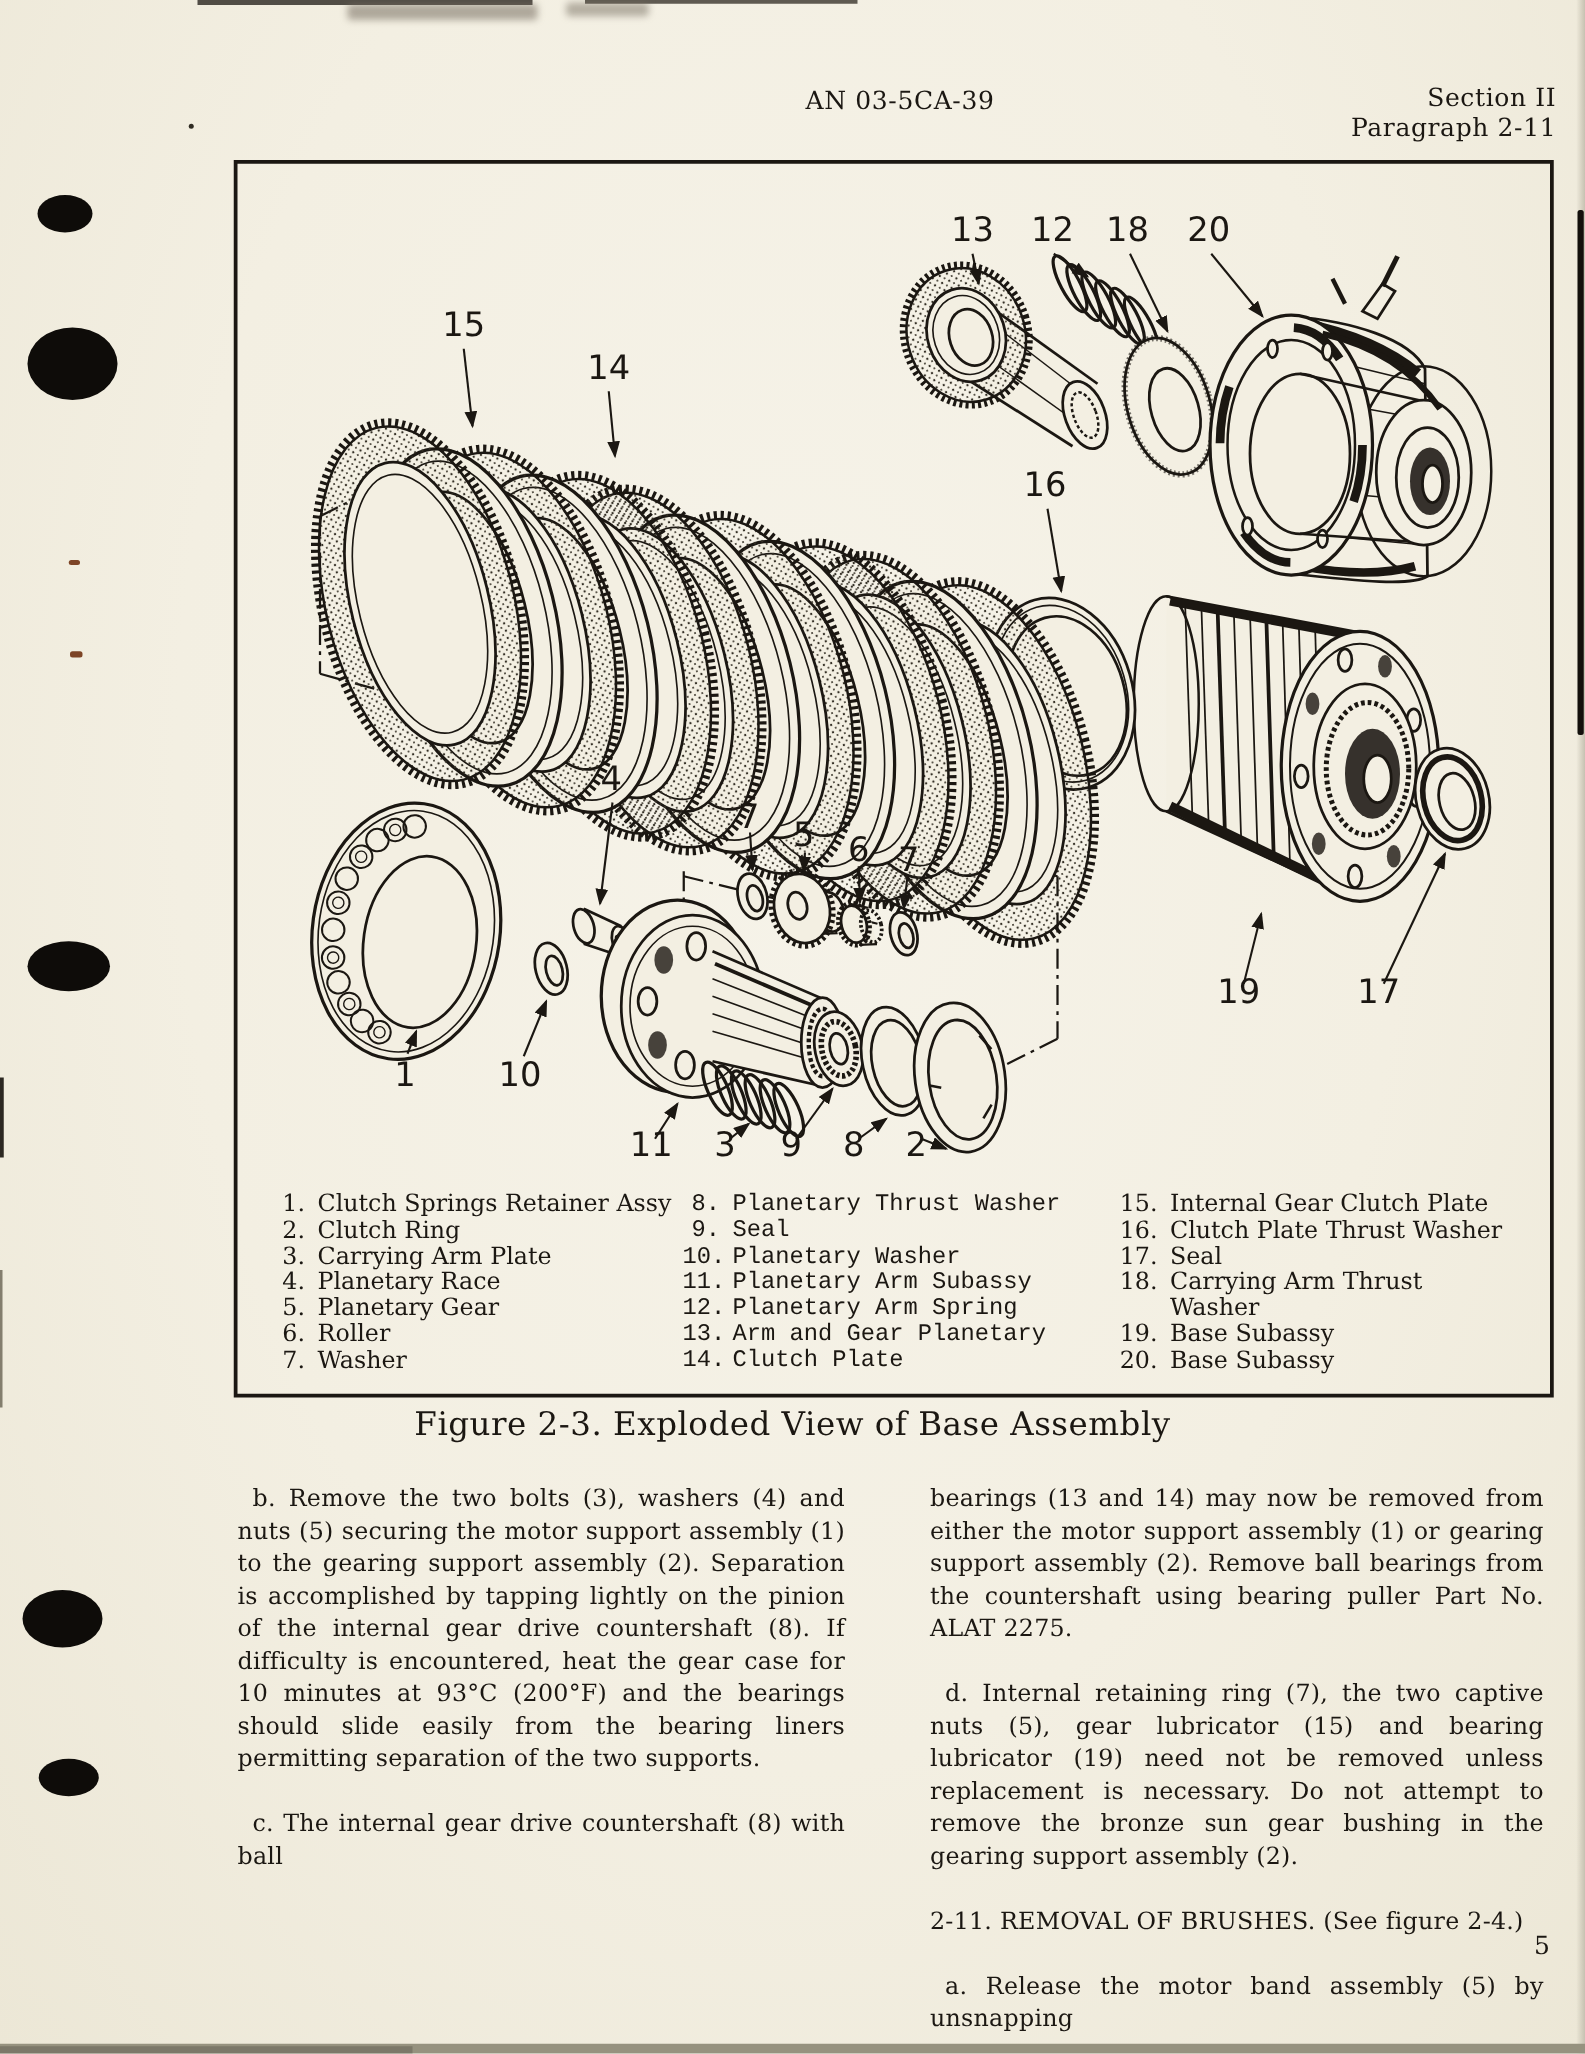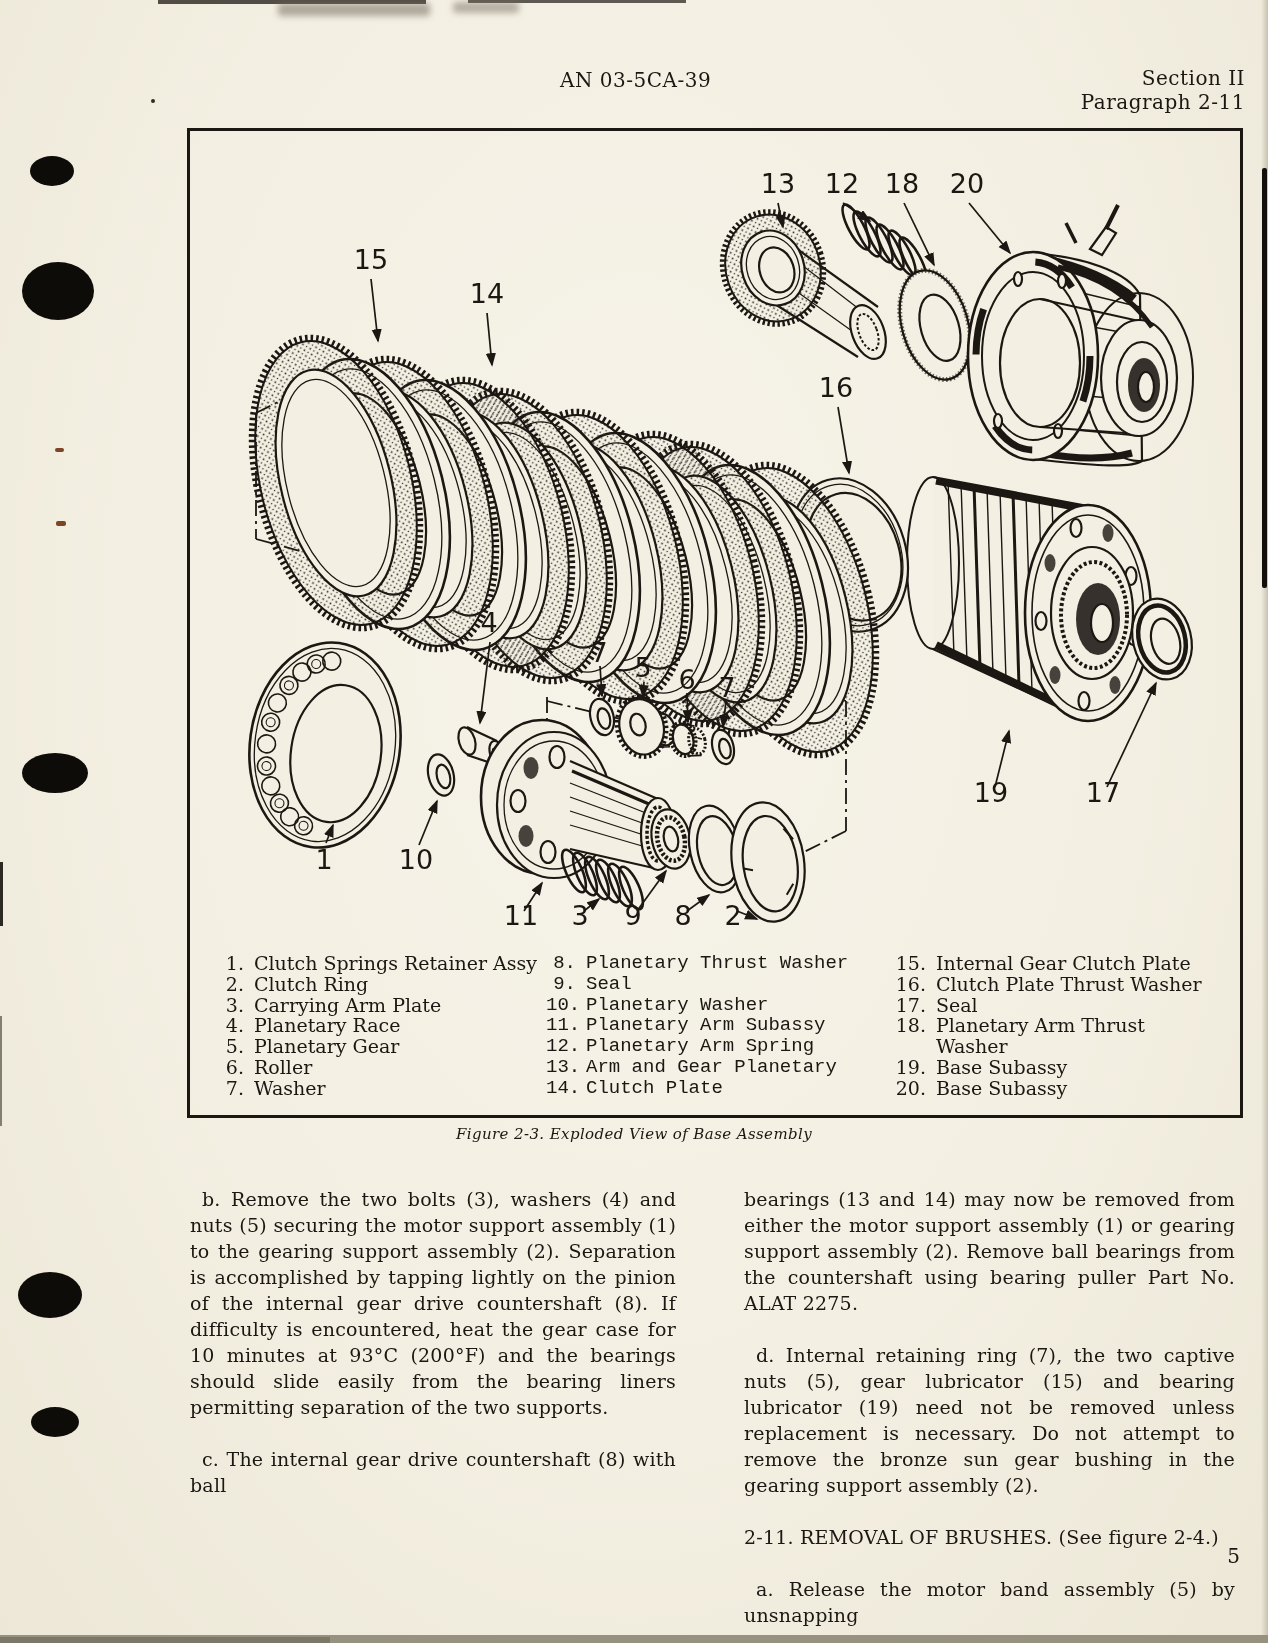--- a/index.html
+++ b/index.html
@@ -26,35 +26,35 @@
   .binder-dot{position:absolute;background:#0e0c09;border-radius:50%;}
   .bd1{left:30px;top:156px;width:44px;height:30px;}
   .bd2{left:22px;top:262px;width:72px;height:58px;}
   .bd3{left:22px;top:753px;width:66px;height:40px;}
   .bd4{left:18px;top:1272px;width:64px;height:46px;}
   .bd5{left:31px;top:1407px;width:48px;height:30px;}
   .speck{position:absolute;background:#7d4426;border-radius:2px;}
   .sp1{left:55px;top:448px;width:9px;height:4px;}
   .sp2{left:56px;top:521px;width:10px;height:5px;}
   
-  .hdr-center{position:absolute;left:560px;top:68px;width:320px;font-size:20px;letter-spacing:.5px;}
+  .hdr-center{position:absolute;left:560px;top:68px;width:320px;text-align:center;font-size:20px;letter-spacing:.5px;}
   .hdr-right{position:absolute;right:23px;top:66px;text-align:right;font-size:20px;line-height:24px;letter-spacing:.5px;}
   
   .figure-box{position:absolute;left:187px;top:128px;width:1050px;height:984px;border:3px solid #1b1712;background:transparent;}
   .figure-box svg{position:absolute;left:0;top:0;}
   .parts-list{position:absolute;left:0;top:822px;width:1050px;font-size:19px;line-height:20.8px;}
   .plcol{position:absolute;top:0;}
   .plc1{left:24px;width:330px;}
   .plc2{left:356px;width:330px;font-family:Liberation Mono, monospace;}
   .plc3{left:700px;width:344px;}
   .plrow{white-space:nowrap;}
   .pln{display:inline-block;width:30px;text-align:right;}
   .plc3 .pln{width:36px;}
   .plt{margin-left:10px;}
-  .caption{position:absolute;left:0;top:1125px;width:1268px;text-align:center;font-size:15px;letter-spacing:.4px;font-style:italic;}
+  .caption{position:absolute;left:0;top:1125px;width:1268px;text-align:center;font-size:26px;letter-spacing:.4px;}
   
   .colL{position:absolute;left:190px;top:1186px;width:486px;}
   .colR{position:absolute;left:744px;top:1186px;width:491px;}
   .body-par{font-size:19px;line-height:26px;text-align:justify;margin:0 0 26px 0;letter-spacing:.2px;}
   .cont-par{margin-left:34px;}
   .indent{text-indent:12px;}
   .pagenum{position:absolute;top:1544px;right:28px;font-size:20px;}
   
   .dashdot{fill:none;stroke:#1b1712;stroke-width:1.8;stroke-dasharray:16 5 3 5;}
   .paperfill{fill:#f3efe2;stroke:#1b1712;stroke-width:2.2;}
@@ -431,21 +431,21 @@
         <div class="plrow"><span class="pln">10.</span><span class="plt">Planetary Washer</span></div>
         <div class="plrow"><span class="pln">11.</span><span class="plt">Planetary Arm Subassy</span></div>
         <div class="plrow"><span class="pln">12.</span><span class="plt">Planetary Arm Spring</span></div>
         <div class="plrow"><span class="pln">13.</span><span class="plt">Arm and Gear Planetary</span></div>
         <div class="plrow"><span class="pln">14.</span><span class="plt">Clutch Plate</span></div>
       </div>
       <div class="plcol plc3">
         <div class="plrow"><span class="pln">15.</span><span class="plt">Internal Gear Clutch Plate</span></div>
         <div class="plrow"><span class="pln">16.</span><span class="plt">Clutch Plate Thrust Washer</span></div>
         <div class="plrow"><span class="pln">17.</span><span class="plt">Seal</span></div>
-        <div class="plrow"><span class="pln">18.</span><span class="plt">Planetary Arm Thrust</span></div>
+        <div class="plrow"><span class="pln">18.</span><span class="plt">Carrying Arm Thrust</span></div>
         <div class="plrow"><span class="pln"></span><span class="plt">Washer</span></div>
         <div class="plrow"><span class="pln">19.</span><span class="plt">Base Subassy</span></div>
         <div class="plrow"><span class="pln">20.</span><span class="plt">Base Subassy</span></div>
       </div>
     </div>
   </div>
 
   <div class="caption">Figure 2-3.  Exploded View of Base Assembly</div>
 
   <div class="colL">

